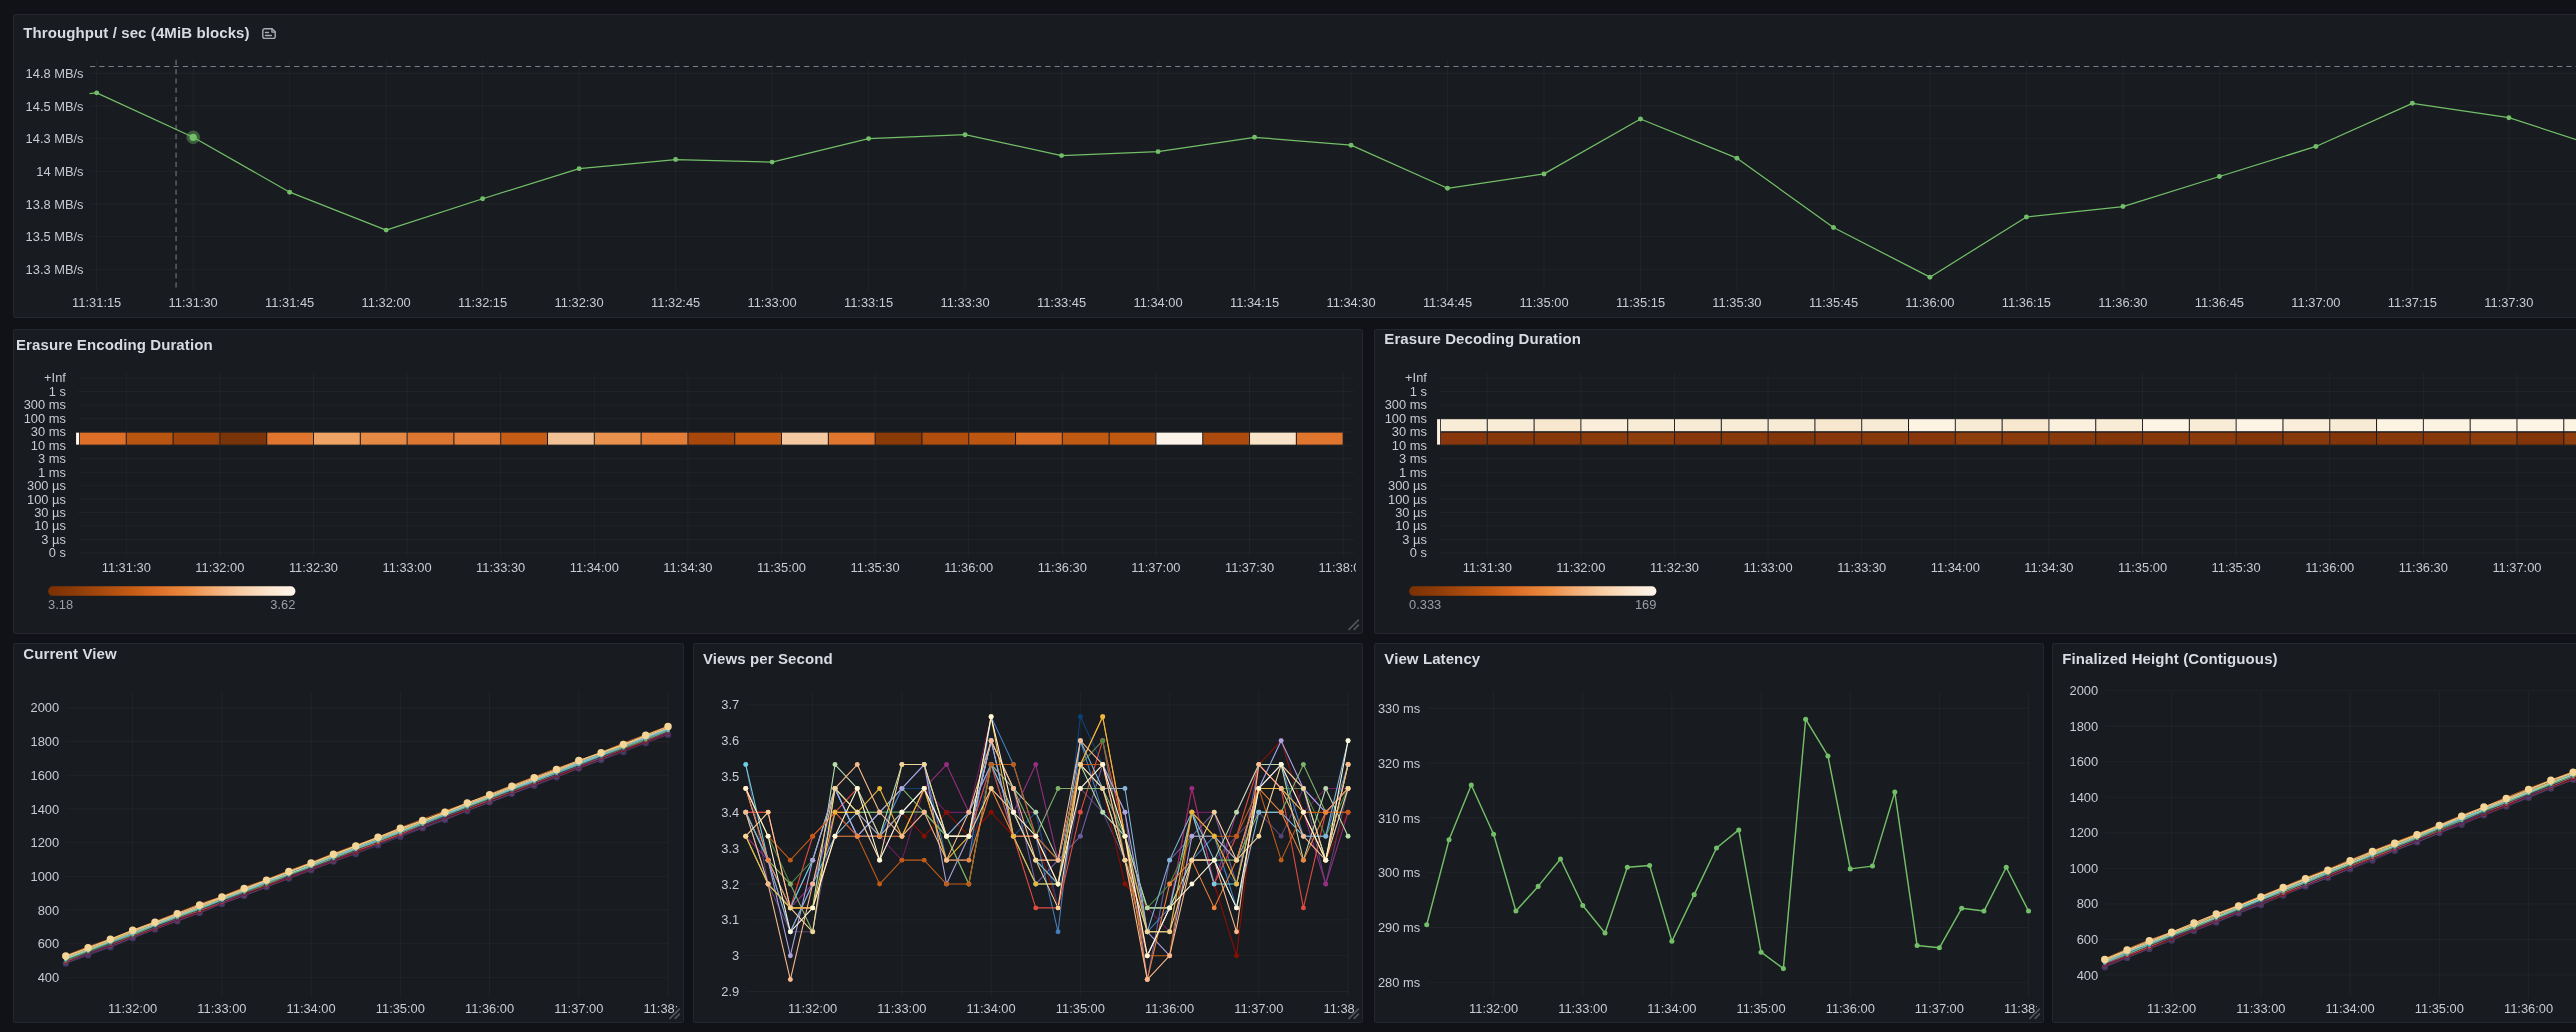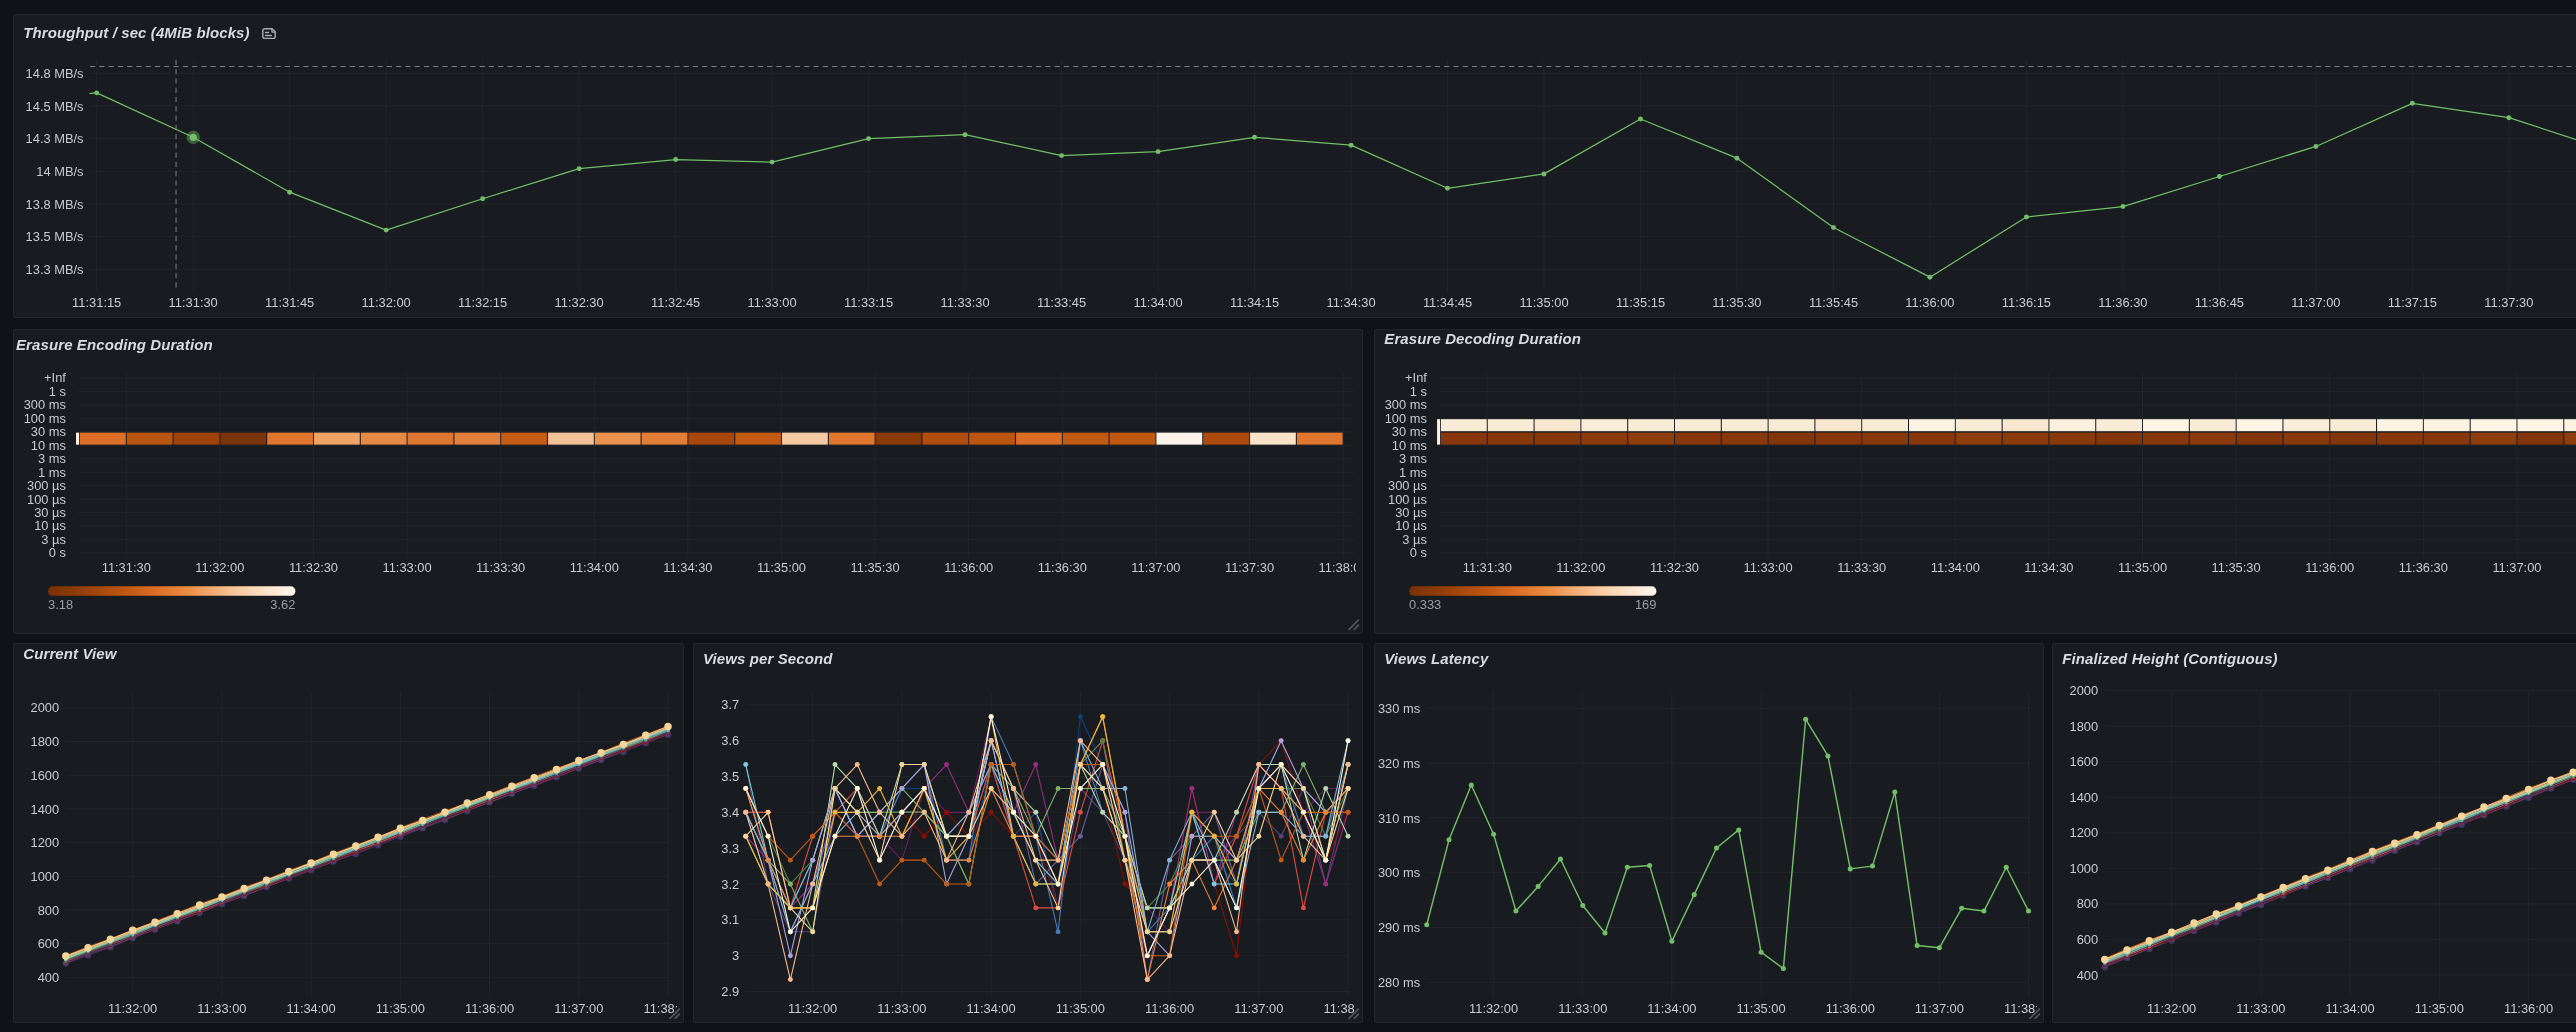--- a/index.html
+++ b/index.html
@@ -1,19 +1,19 @@
 <!DOCTYPE html>
 <html style="font-size:8.2px"><head><meta charset="utf-8"><style>
 * { margin:0; padding:0; box-sizing:border-box; }
 html,body { width:2740px; height:1032px; background:#111217; overflow:hidden;
   font-family:"Liberation Sans", sans-serif; }
 .panel { position:absolute; background:#181B1F; border:0.5px solid #25272E;
   border-radius:2.1px; overflow:hidden; }
 .ptitle { position:absolute; font-size:15px; font-weight:700; color:#D9DAE3;
-  white-space:nowrap; letter-spacing:0.1px;font-style:italic; }
+  white-space:nowrap; letter-spacing:0.1px; }
 svg text { font-family:"Liberation Sans", sans-serif; }
 </style></head><body>
 <div class="panel" style="left:13px;top:14px;width:2710px;height:304px">
     <svg width="2702" height="304" style="position:absolute;left:0;top:0" viewBox="0 0 5244 590">
       <line x1="147.6" y1="113.0" x2="5227.0" y2="113.0" stroke="rgba(204,204,220,0.07)" stroke-width="1.4"></line>
       <text x="135.0" y="122.0" text-anchor="end" font-size="25" fill="#C9CAD4" font-weight="400">14.8 MB/s</text>
       <line x1="147.6" y1="176.4" x2="5227.0" y2="176.4" stroke="rgba(204,204,220,0.07)" stroke-width="1.4"></line>
       <text x="135.0" y="185.4" text-anchor="end" font-size="25" fill="#C9CAD4" font-weight="400">14.5 MB/s</text>
       <line x1="147.6" y1="239.9" x2="5227.0" y2="239.9" stroke="rgba(204,204,220,0.07)" stroke-width="1.4"></line>
       <text x="135.0" y="248.9" text-anchor="end" font-size="25" fill="#C9CAD4" font-weight="400">14.3 MB/s</text>
@@ -1550,21 +1550,21 @@
       <circle cx="922.5" cy="436.2" r="4.9" fill="#73BF69"></circle>
       <circle cx="965.7" cy="430.8" r="4.9" fill="#73BF69"></circle>
       <circle cx="1009.0" cy="287.2" r="4.9" fill="#73BF69"></circle>
       <circle cx="1052.3" cy="585.1" r="4.9" fill="#73BF69"></circle>
       <circle cx="1095.5" cy="589.4" r="4.9" fill="#73BF69"></circle>
       <circle cx="1138.8" cy="512.8" r="4.9" fill="#73BF69"></circle>
       <circle cx="1182.0" cy="518.1" r="4.9" fill="#73BF69"></circle>
       <circle cx="1225.3" cy="433.0" r="4.9" fill="#73BF69"></circle>
       <circle cx="1268.6" cy="518.1" r="4.9" fill="#73BF69"></circle>
     </svg>
-    <div class="ptitle" style="left:9.3px;top:6.2px">Views Latency</div>
+    <div class="ptitle" style="left:9.3px;top:6.2px">View Latency</div>
     <svg width="13.4" height="13.4" viewBox="0 0 26 26" style="position:absolute;right:1.5px;bottom:1.5px">
       <line x1="3" y1="23" x2="23" y2="3" stroke="#55565C" stroke-width="3.2"></line>
       <line x1="13" y1="23" x2="23" y2="13" stroke="#55565C" stroke-width="3.2"></line>
     </svg>
   </div>
 <div class="panel" style="left:2052px;top:643px;width:671px;height:380px">
     <svg width="663" height="380" style="position:absolute;left:0;top:0" viewBox="0 0 1286 737">
       <line x1="100.4" y1="90.5" x2="1270.0" y2="90.5" stroke="rgba(204,204,220,0.07)" stroke-width="1.4"></line>
       <text x="87.6" y="99.5" text-anchor="end" font-size="25" fill="#C9CAD4" font-weight="400">2000</text>
       <line x1="100.4" y1="159.4" x2="1270.0" y2="159.4" stroke="rgba(204,204,220,0.07)" stroke-width="1.4"></line>

